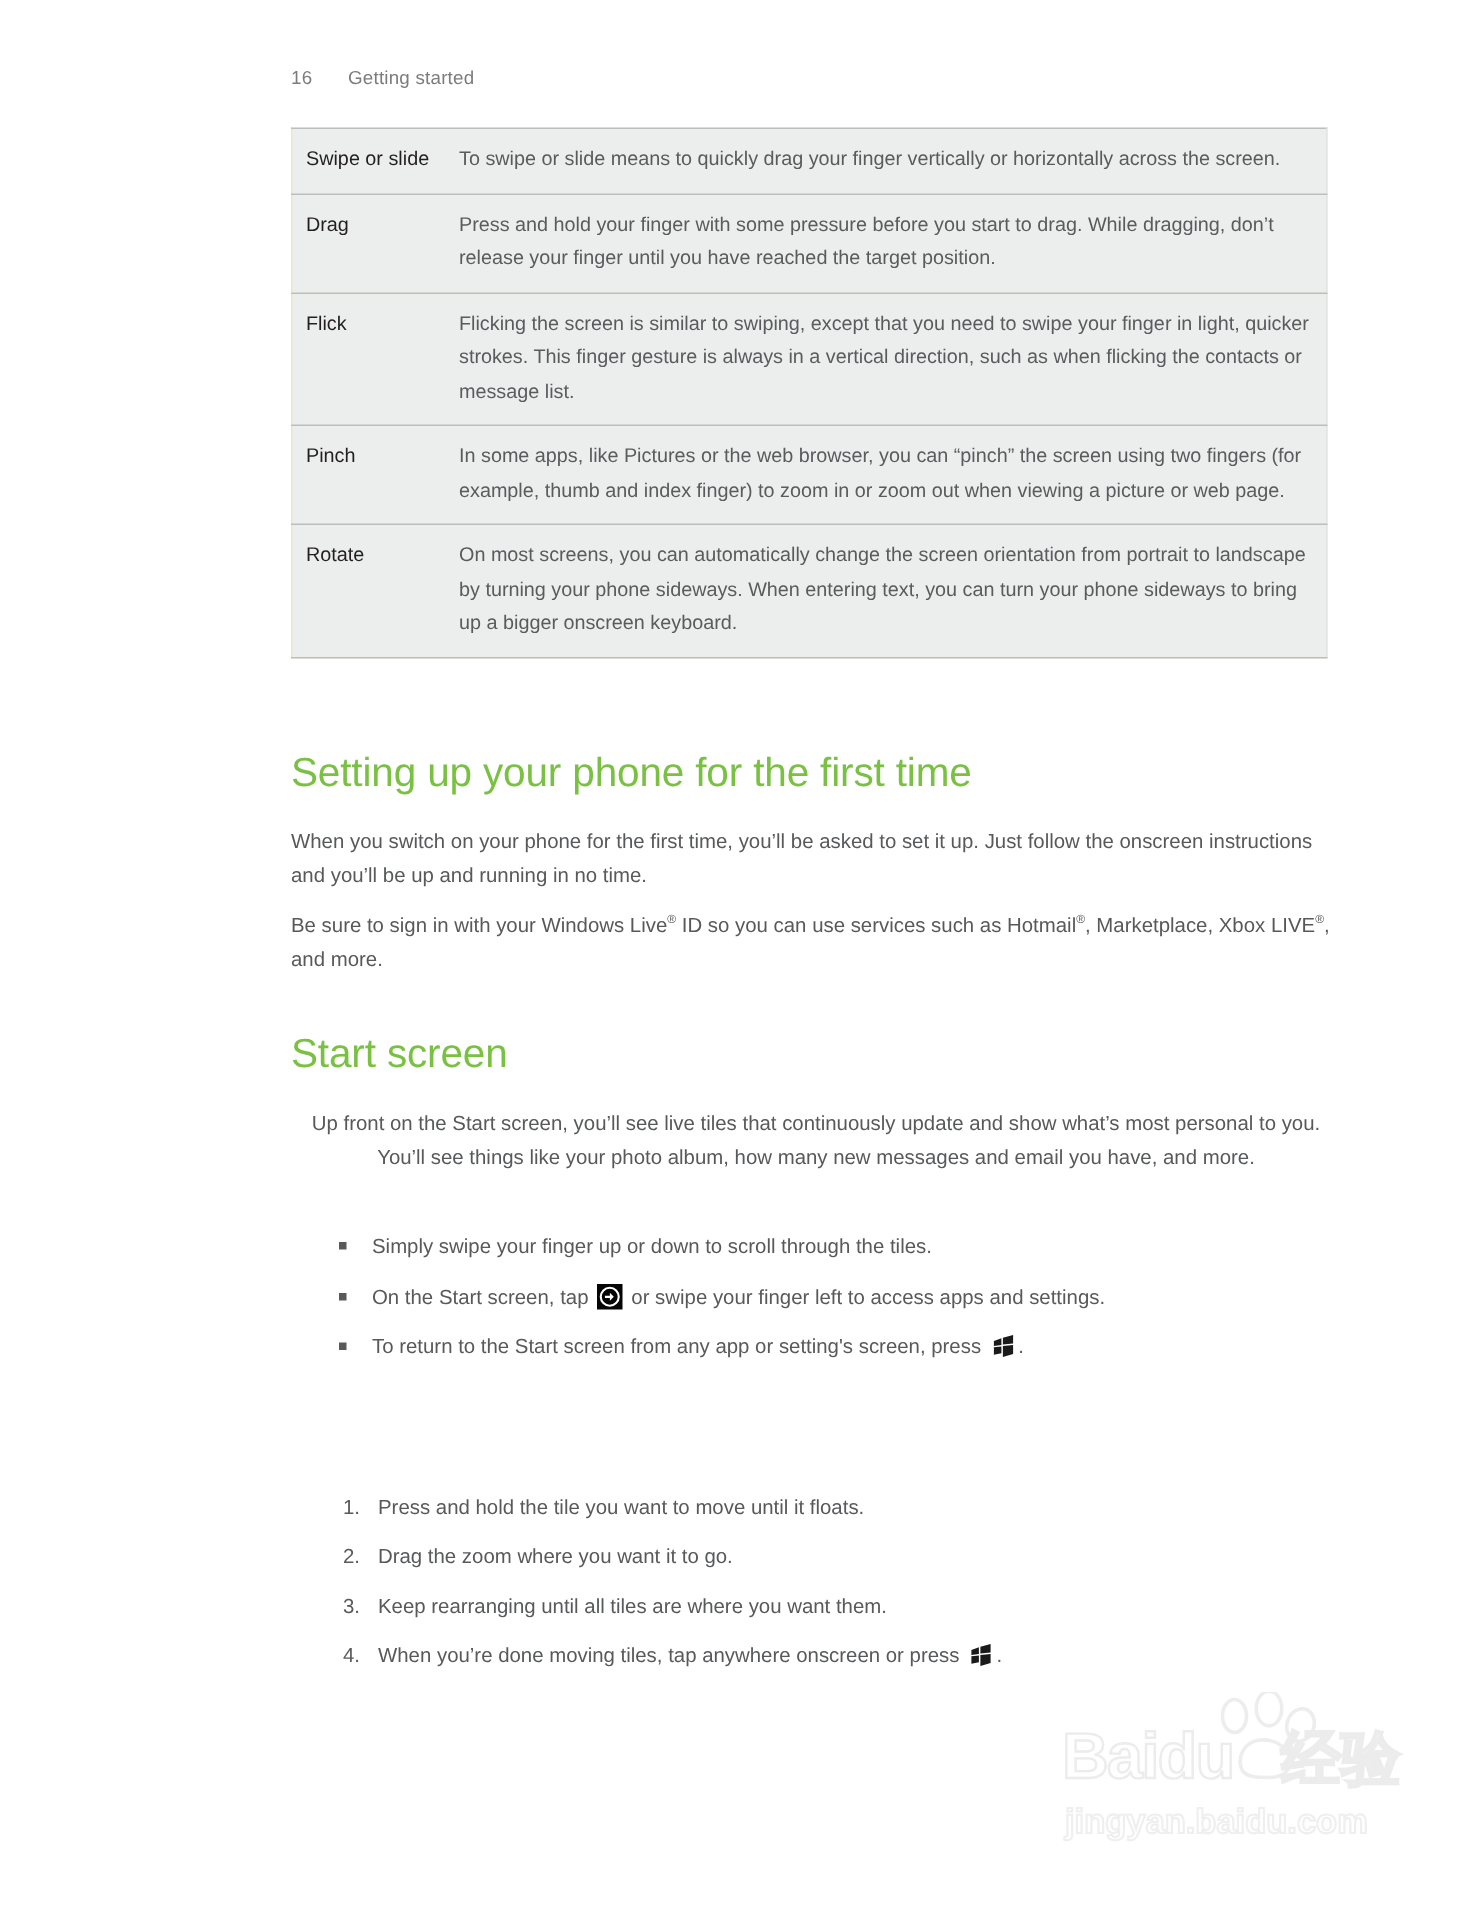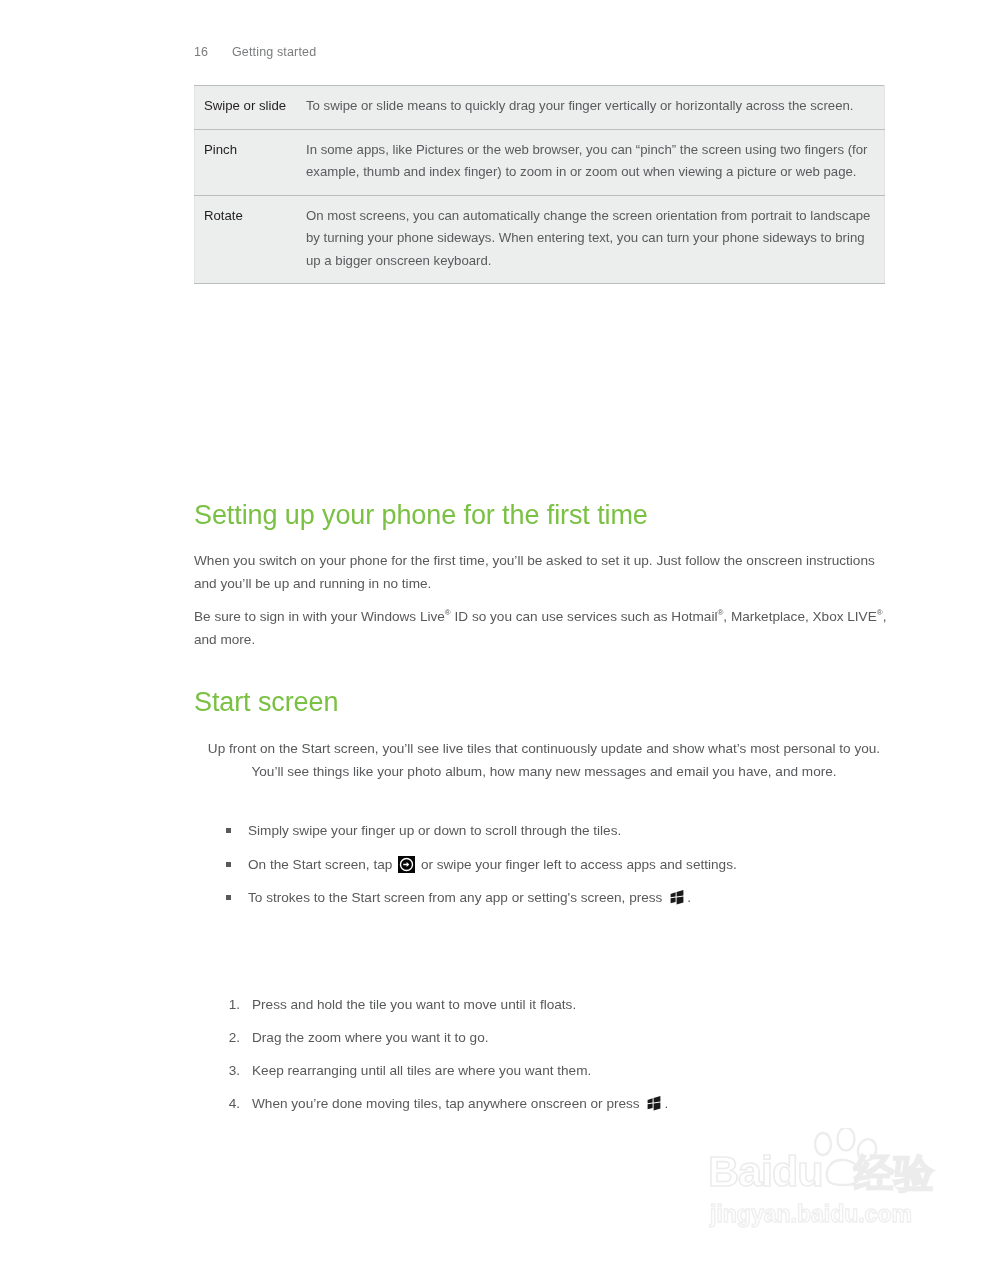--- a/index.html
+++ b/index.html
@@ -264,20 +264,28 @@
     <span class="pg-num">16</span><span>Getting started</span>
   </div>
 
   <table class="gesture-table">
     <tbody>
       <tr>
         <td class="term">Swipe or slide</td>
         <td class="desc">To swipe or slide means to quickly drag your finger vertically or horizontally across the screen.</td>
       </tr>
       <tr>
+        <td class="term">Drag</td>
+        <td class="desc">Press and hold your finger with some pressure before you start to drag. While dragging, don’t release your finger until you have reached the target position.</td>
+      </tr>
+      <tr>
+        <td class="term">Flick</td>
+        <td class="desc">Flicking the screen is similar to swiping, except that you need to swipe your finger in light, quicker strokes. This finger gesture is always in a vertical direction, such as when flicking the contacts or message list.</td>
+      </tr>
+      <tr>
         <td class="term">Pinch</td>
         <td class="desc">In some apps, like Pictures or the web browser, you can “pinch” the screen using two fingers (for example, thumb and index finger) to zoom in or zoom out when viewing a picture or web page.</td>
       </tr>
       <tr>
         <td class="term">Rotate</td>
         <td class="desc">On most screens, you can automatically change the screen orientation from portrait to landscape by turning your phone sideways. When entering text, you can turn your phone sideways to bring up a bigger onscreen keyboard.</td>
       </tr>
     </tbody>
   </table>
 
@@ -296,21 +304,21 @@
       <span class="sq-bullet"></span><span>Simply swipe your finger up or down to scroll through the tiles.</span>
     </li>
     <li>
       <span class="sq-bullet"></span><span>On the Start screen, tap </span><span class="icon-arrow-tile"><svg width="15" height="15" viewBox="0 0 15 15">
             <circle cx="7.5" cy="7.5" r="6" fill="none" stroke="#ffffff" stroke-width="1.4"></circle>
             <path d="M4.3 7.5 h5.1" stroke="#ffffff" stroke-width="1.5" fill="none"></path>
             <path d="M7.6 4.9 L10.2 7.5 L7.6 10.1 Z" fill="#ffffff"></path>
           </svg></span><span> or swipe your finger left to access apps and settings.</span>
     </li>
     <li>
-      <span class="sq-bullet"></span><span>To strokes to the Start screen from any app or setting's screen, press </span><span class="icon-win-flag"><svg width="16" height="15" viewBox="0 0 16 15">
+      <span class="sq-bullet"></span><span>To return to the Start screen from any app or setting's screen, press </span><span class="icon-win-flag"><svg width="16" height="15" viewBox="0 0 16 15">
             <g fill="#1a1a1a">
               <path d="M1.6 4.0 L6.6 2.2 L6.6 6.6 L1.6 7.3 Z"></path>
               <path d="M7.6 1.9 L14.4 0.0 L14.4 5.6 L7.6 6.4 Z"></path>
               <path d="M1.6 8.2 L6.6 7.6 L6.6 12.1 L1.6 13.2 Z"></path>
               <path d="M7.6 7.4 L14.4 6.6 L14.4 12.6 L7.6 14.6 Z"></path>
             </g>
           </svg></span><span>.</span>
     </li>
   </ul>
 

